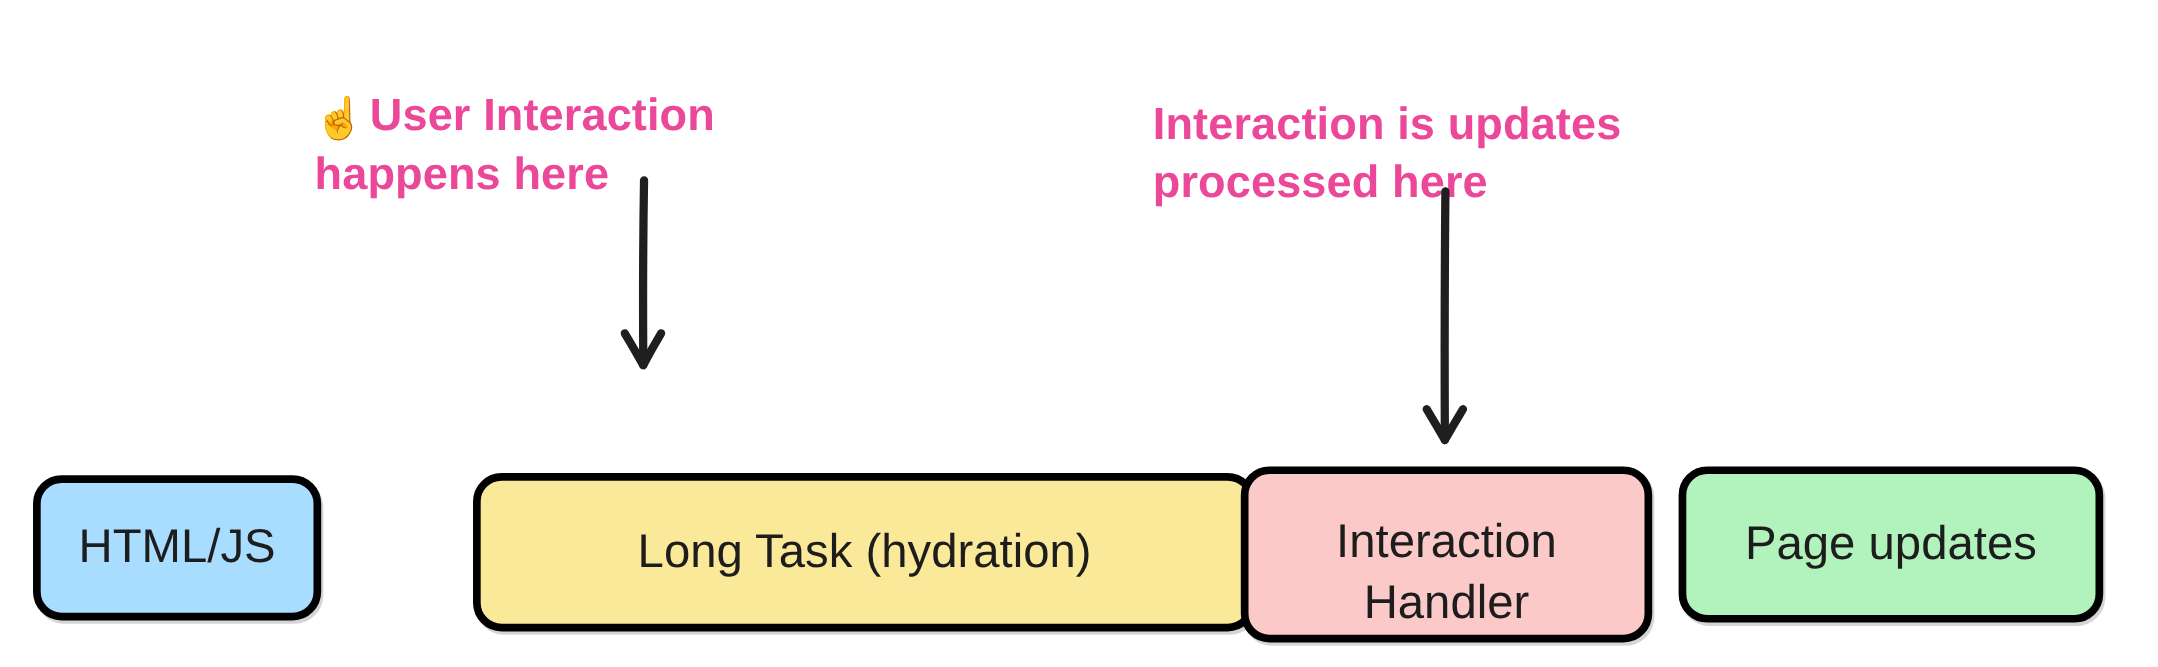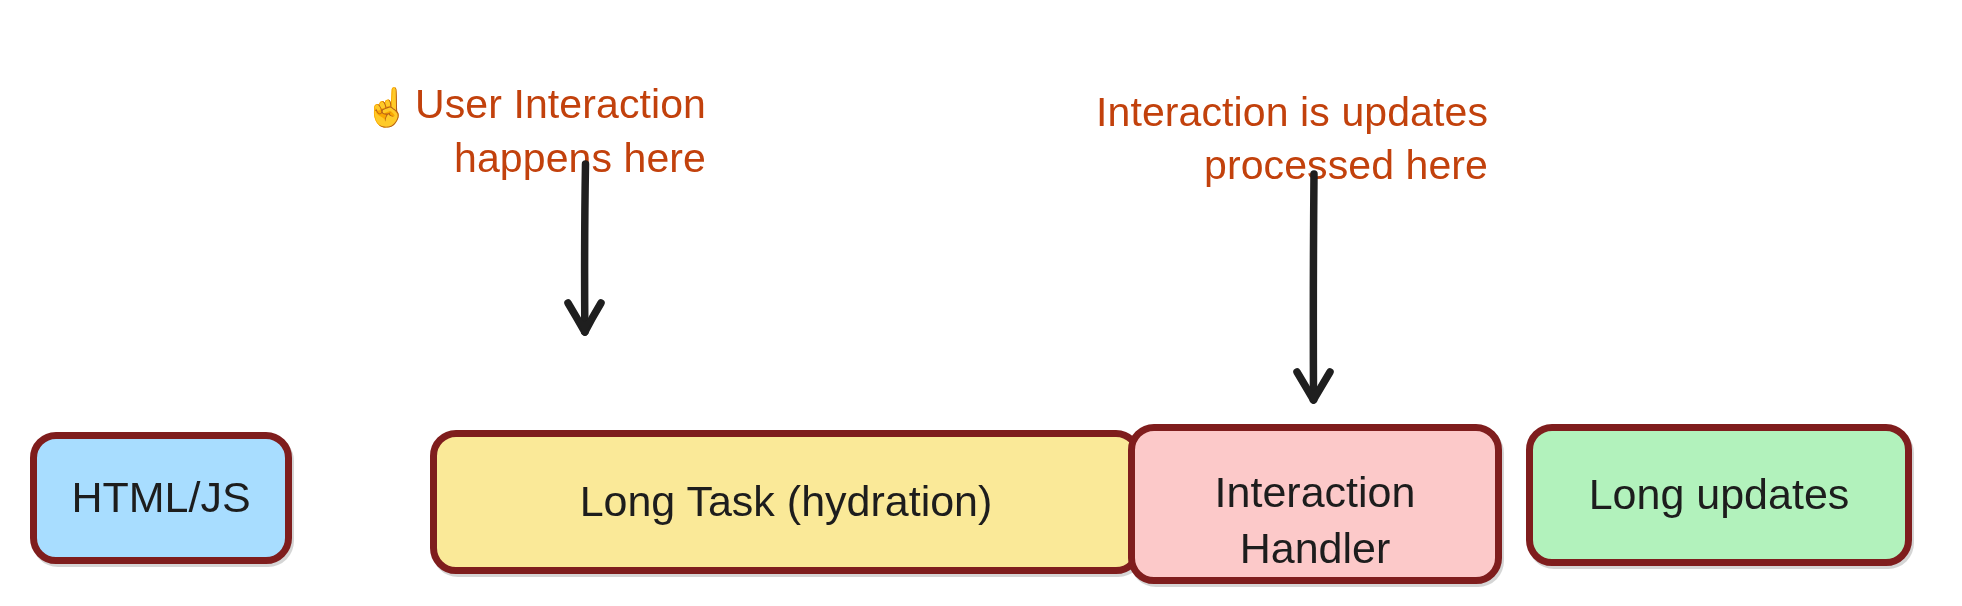--- a/index.html
+++ b/index.html
@@ -19,24 +19,25 @@
     height: 606px;
     background: #ffffff;
   }
 
   
   .annotation {
     position: absolute;
     font-family: "Liberation Sans", sans-serif;
     font-size: 41px;
     line-height: 1.28;
-    color: #c2410c;
-    text-align: right;
+    color: #ec4899;
+    text-align: left;
     letter-spacing: 0.1px;
     white-space: pre-line;
+    font-weight: bold;
   }
   .annotation .emoji {
     font-size: 37px;
     vertical-align: -2px;
     margin-right: 4px;
   }
   #annotation-left {
     left: 286px;
     top: 26px;
     width: 420px;
@@ -53,21 +54,21 @@
     overflow: visible;
   }
   #arrow-left  { left: 520px; top: 150px; }
   #arrow-right { left: 1250px; top: 160px; }
 
   
   .timeline { position: absolute; left: 0; top: 0; width: 1962px; height: 606px; }
   .node {
     position: absolute;
     box-sizing: border-box;
-    border: 7px solid #7f1d1d;
+    border: 7px solid #000000;
     border-radius: 26px;
     display: flex;
     align-items: center;
     justify-content: center;
     text-align: center;
     color: #1d1d1d;
     font-family: "Liberation Sans", sans-serif;
     font-size: 43px;
     line-height: 1.3;
     white-space: pre-line;
@@ -116,17 +117,17 @@
     <div class="node" id="node-task" style="background:#fae998">
       <span>Long Task (hydration)</span>
     </div>
 
     <div class="node" id="node-handler" style="background:#fcc9c9">
       <span>Interaction
 Handler</span>
     </div>
 
     <div class="node" id="node-page" style="background:#b2f2bc">
-      <span>Long updates</span>
+      <span>Page updates</span>
     </div>
 
   </div>
 </div>
 
 </body></html>

